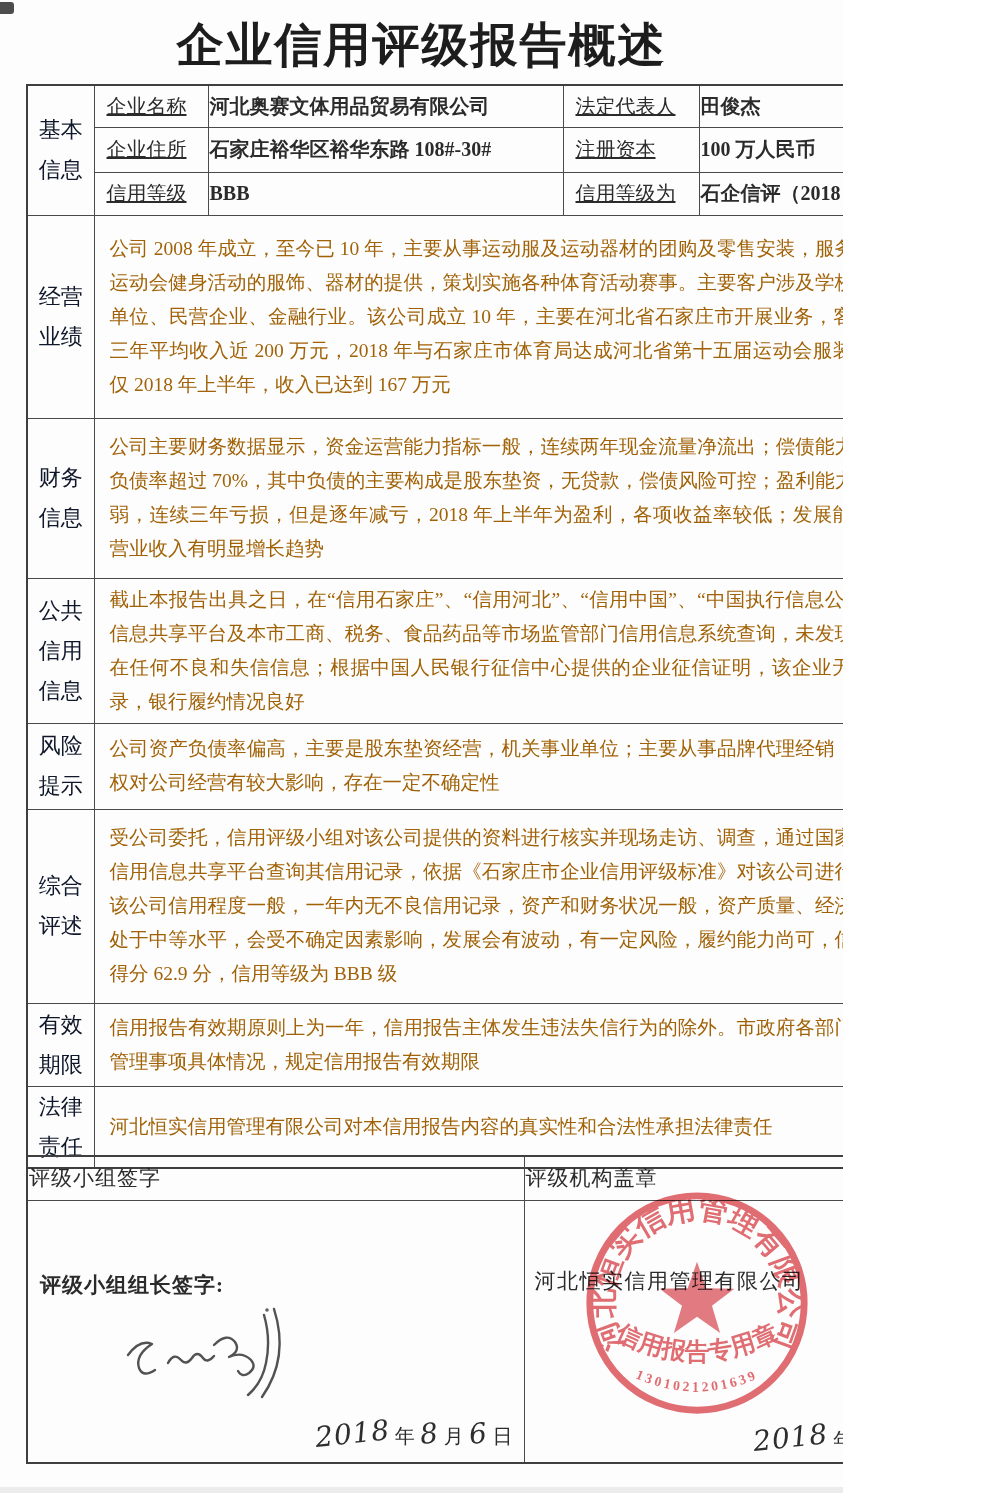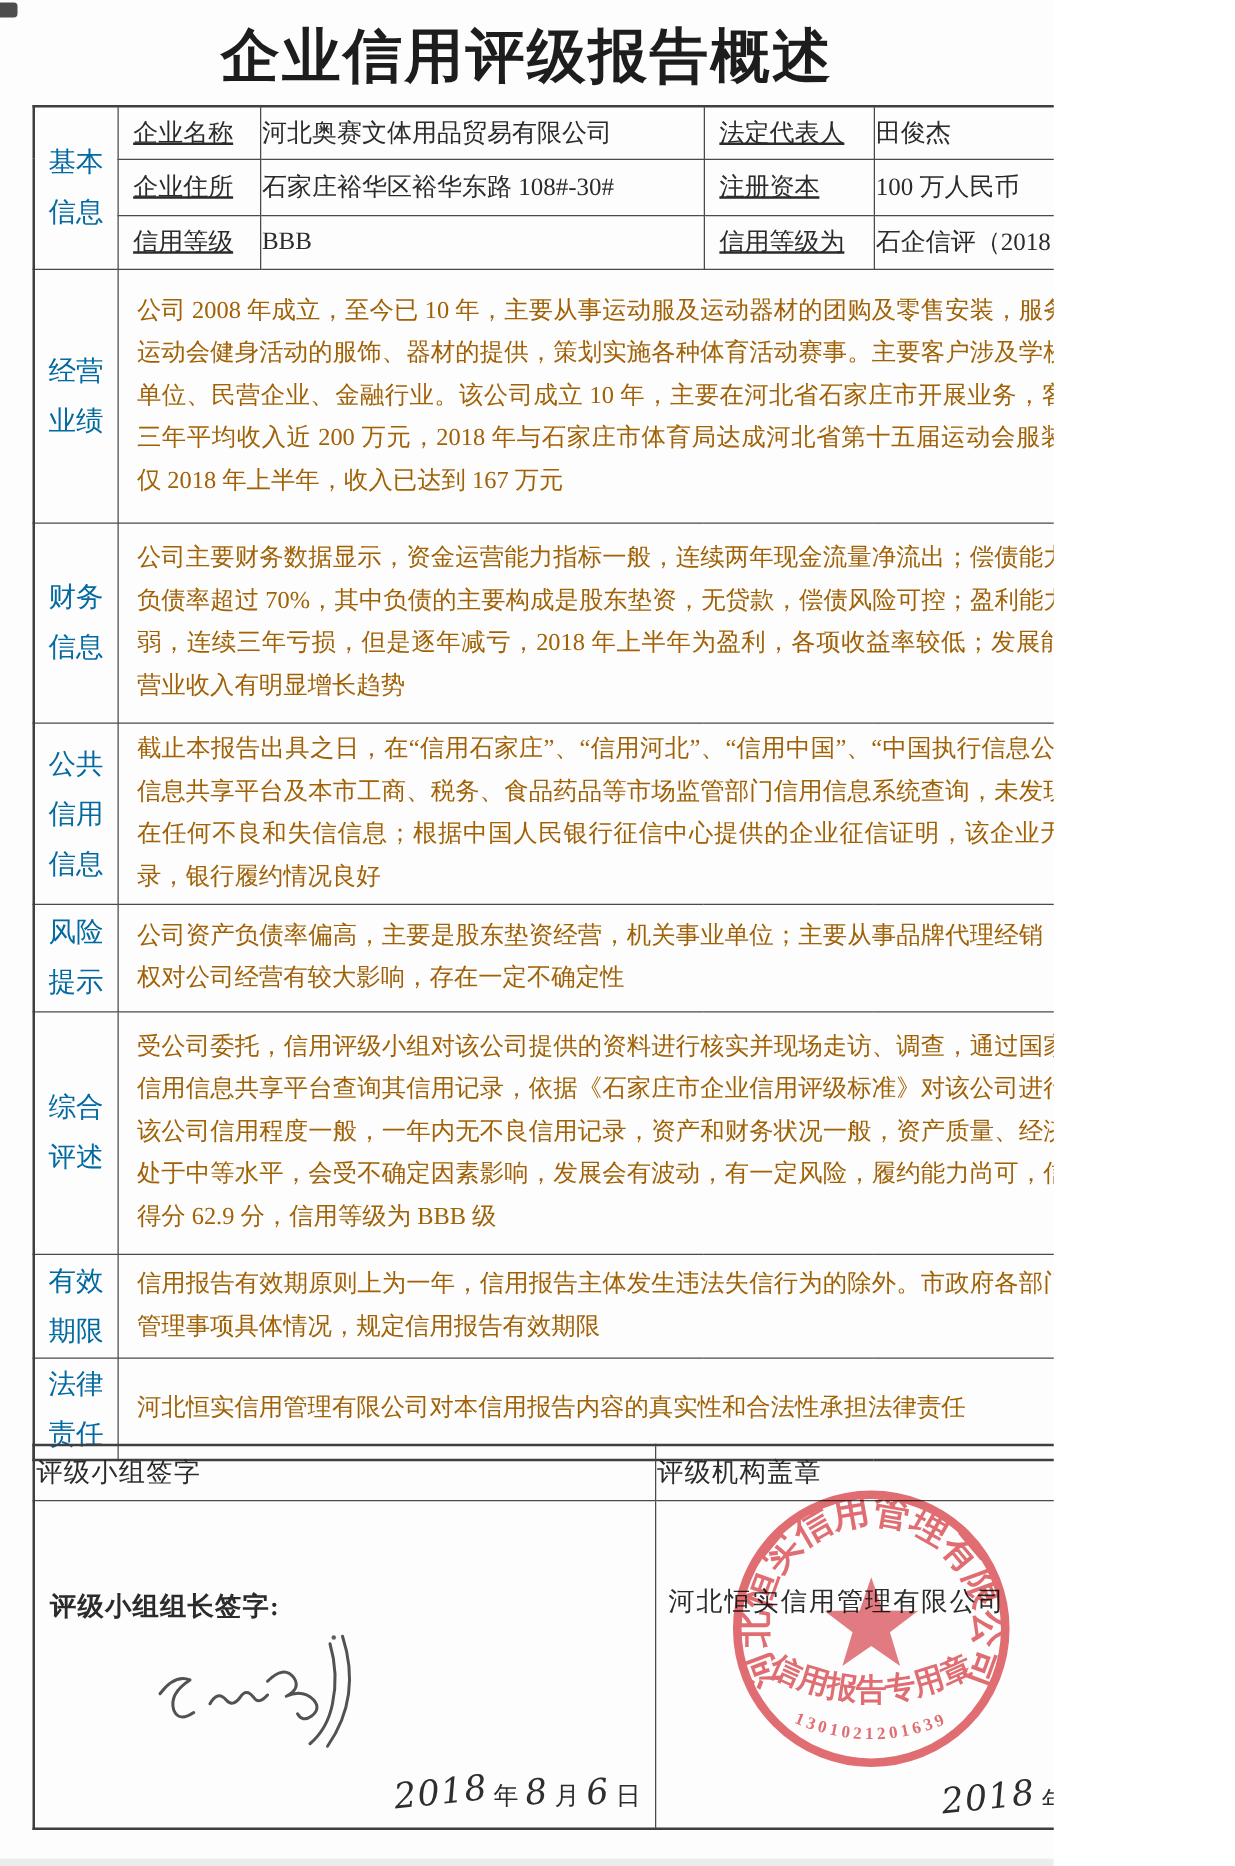--- a/index.html
+++ b/index.html
@@ -12,24 +12,24 @@
   .title{
     position:absolute;top:14px;left:0;width:100%;margin:0;text-align:center;
     font-size:47px;font-weight:bold;letter-spacing:2px;color:#1d1d1d;
   }
   table.main{
     position:absolute;left:26px;top:84px;width:940px;table-layout:fixed;
     border-collapse:collapse;border:2.5px solid #3f3f3f;
   }
   table.main td{border:1.5px solid #4a4a4a;overflow:hidden;}
   td.sec{
-    text-align:center;font-size:22px;line-height:40px;padding:0 10px;color:#0369a1;
+    text-align:center;font-size:22px;line-height:40px;padding:0 10px;color:#0f172a;
   }
   td.fl{font-size:20px;padding-left:12px;white-space:nowrap;text-decoration:underline;}
-  td.fv{font-size:20px;white-space:nowrap;}
+  td.fv{font-size:20px;white-space:nowrap;font-weight:bold;}
   td.content{
     font-size:19.5px;line-height:34px;padding:4px 14px 4px 15px;
     text-align:justify;text-justify:inter-ideograph;color:#a16207;
   }
   table.sig{
     position:absolute;left:26px;top:1155px;width:940px;table-layout:fixed;
     border-collapse:collapse;border:2.5px solid #3f3f3f;background:transparent;
   }
   table.sig td{border:1.5px solid #4a4a4a;}
   td.sig-head{text-align:left;font-size:21px;letter-spacing:1px;}

